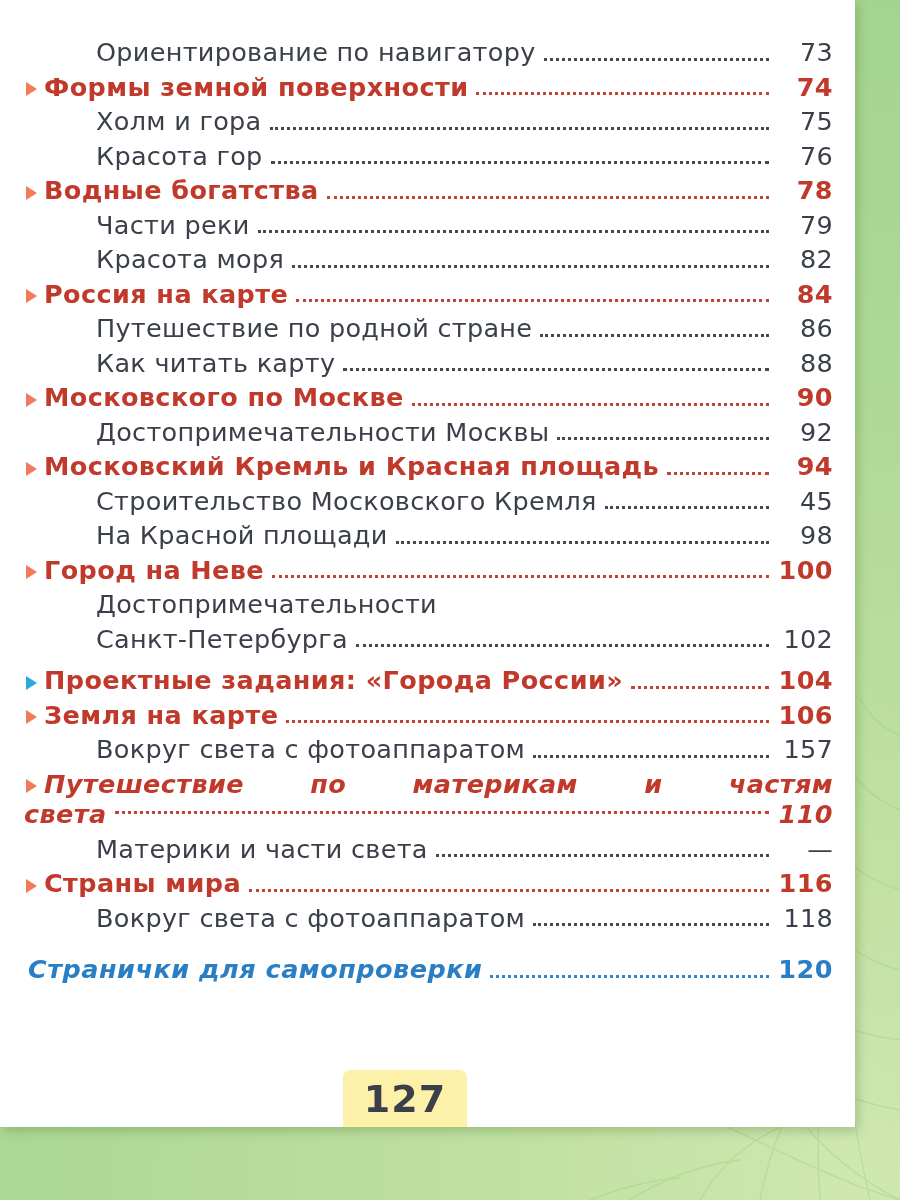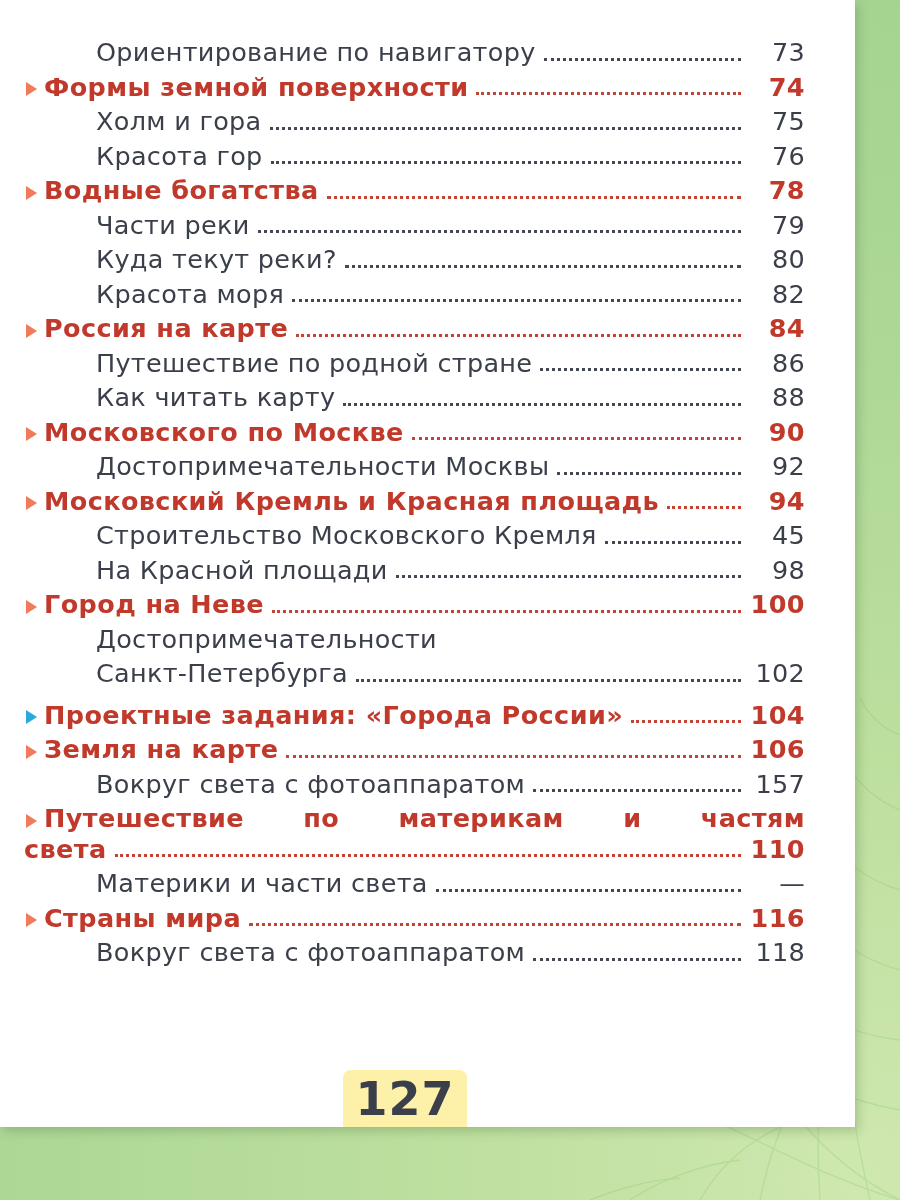--- a/index.html
+++ b/index.html
@@ -43,21 +43,21 @@
     width: 855px;
     height: 1127px;
     background: #ffffff;
     box-shadow: 3px 4px 10px rgba(70,110,50,0.30);
   }
 
   .content {
     position: absolute;
     left: 24px;
     top: 40px;
-    right: 50px;
+    right: 22px;
   }
 
   
   .row {
     display: flex;
     align-items: flex-end;
     position: relative;
     font-size: 25.5px;
     line-height: 1.0;
     margin-bottom: 9px;
@@ -130,21 +130,22 @@
   .selfcheck .page-num { color: #2a7fc4; font-style: normal; }
   .selfcheck .dots { border-bottom-color: #2a7fc4; }
 
   
   .row.wrap {
     display: block;
   }
   .row.wrap .line1,
   .row.wrap .line2 {
     display: flex;
-    align-items: flex-end;
+    align-items: center;
+    font-style: italic;
   }
   .row.wrap .line1 { margin-bottom: 5px; }
   .row.wrap .line1 .spread {
     flex: 1;
     text-align: justify;
   }
   .justify-text {
     display: block;
     text-align: justify;
     text-align-last: justify;
@@ -158,21 +159,21 @@
     bottom: 0;
     width: 124px;
     height: 57px;
     background: #fdf0a8;
     border-radius: 8px 8px 0 0;
     display: flex;
     align-items: center;
     justify-content: center;
   }
   .folio-num {
-    font-size: 46px;
+    font-size: 38px;
     font-weight: bold;
     color: #3a3f4a;
     letter-spacing: 1px;
   }
 </style>
 </head>
 <body>
 
 <div class="page">
 
@@ -231,25 +232,20 @@
         <span class="dots"></span>
         <span class="page-num">78</span>
       </div>
 
       <div class="row lvl2">
         <span class="row-label">Части реки</span>
         <span class="dots"></span>
         <span class="page-num">79</span>
       </div>
 
-      <div class="row lvl2">
-        <span class="row-label">Куда текут реки?</span>
-        <span class="dots"></span>
-        <span class="page-num">80</span>
-      </div>
 
       <div class="row lvl2">
         <span class="row-label">Красота моря</span>
         <span class="dots"></span>
         <span class="page-num">82</span>
       </div>
 
       <div class="row lvl1">
         <span class="bullet"></span>
         <span class="row-label">Россия на карте</span>
@@ -362,20 +358,25 @@
         <span class="dots"></span>
         <span class="page-num">116</span>
       </div>
 
       <div class="row lvl2">
         <span class="row-label">Вокруг света с фотоаппаратом</span>
         <span class="dots"></span>
         <span class="page-num">118</span>
       </div>
 
+      <div class="row selfcheck">
+        <span class="row-label">Странички для самопроверки</span>
+        <span class="dots"></span>
+        <span class="page-num">120</span>
+      </div>
 
     </div>
 
     <div class="folio">
       <span class="folio-num">127</span>
     </div>
   </div>
 </div>
 
 </body></html>

